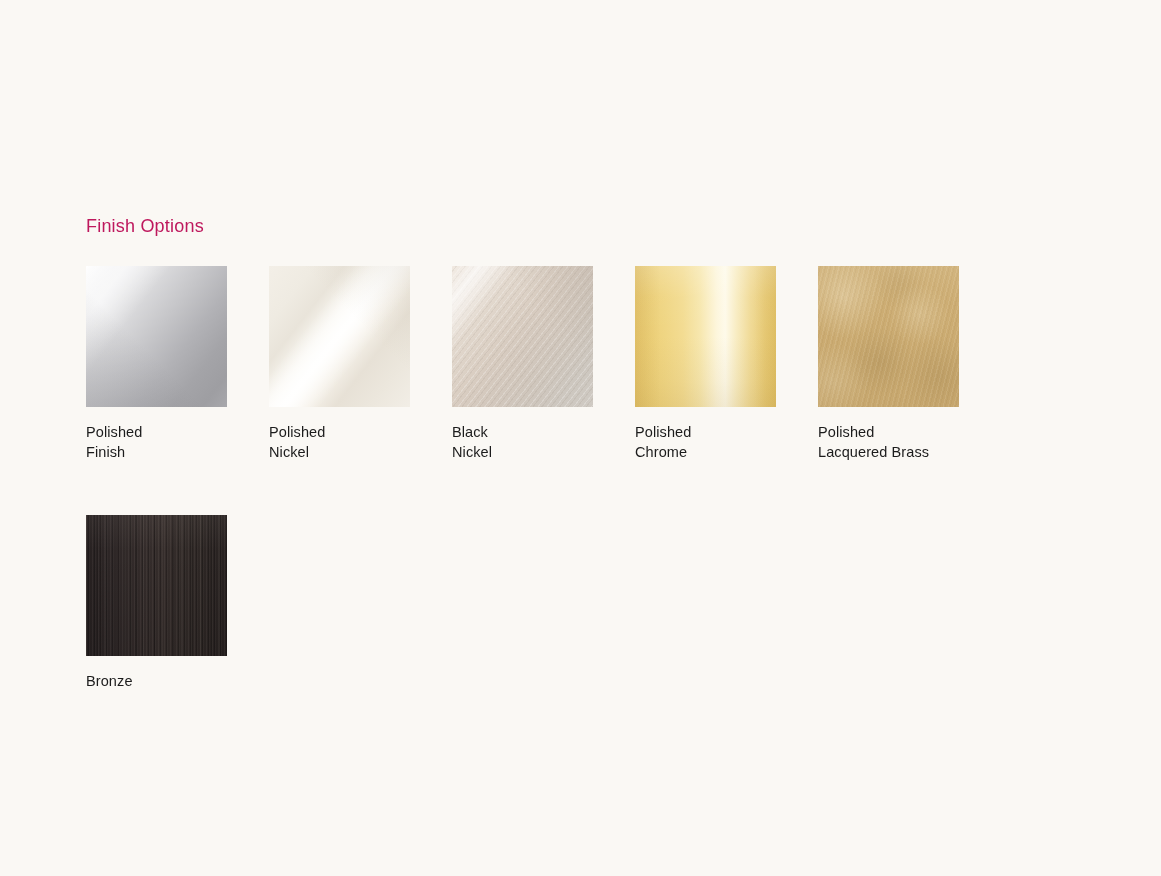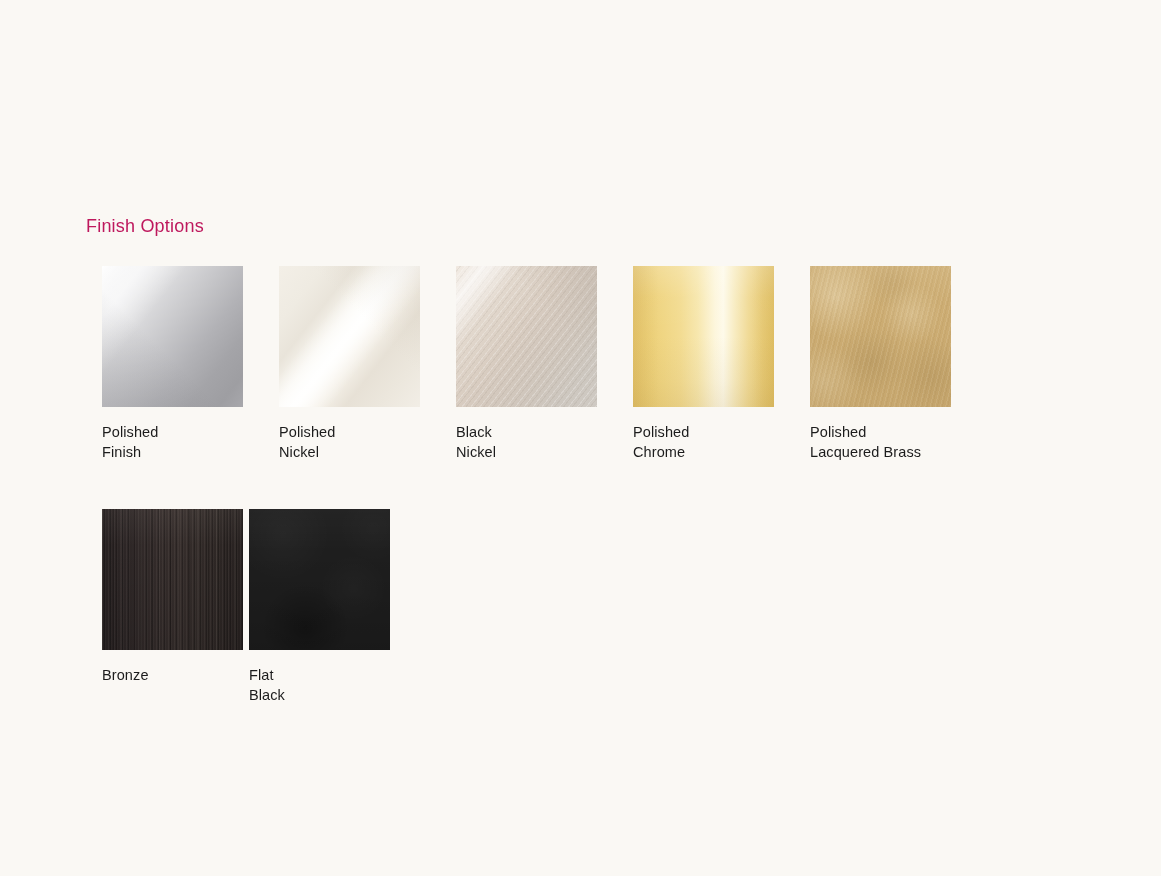--- a/index.html
+++ b/index.html
@@ -31,26 +31,26 @@
     font-weight: 400;
     letter-spacing: 0.2px;
     color: #be185d;
     line-height: 24px;
     white-space: nowrap;
   }
 
   
   .swatch-grid {
     position: absolute;
-    left: 102px;
+    left: 86px;
     top: 266px;
     width: 1010px;
     display: flex;
     flex-wrap: wrap;
-    gap: 6px;
+    gap: 12px;
   }
 
   .swatch-cell {
     width: 141px;
     margin-right: 30px;
     margin-bottom: 41px;
   }
   .swatch-cell:nth-child(6n) {
     margin-right: 0;
   }
@@ -366,26 +366,15 @@
         <div class="layer base"></div>
         <div class="layer grain"></div>
         <div class="layer grain2"></div>
         <div class="layer shade"></div>
       </div>
       <div class="swatch-label">
         <span>Bronze</span>
       </div>
     </div>
 
-    <div class="swatch-cell">
-      <div class="swatch-chip m-flat-black">
-        <div class="layer base"></div>
-        <div class="layer mottle"></div>
-        <div class="layer shade"></div>
-      </div>
-      <div class="swatch-label">
-        <span>Flat</span><br>
-        <span>Black</span>
-      </div>
-    </div>
 
   </div>
 </div>
 
 </body></html>

